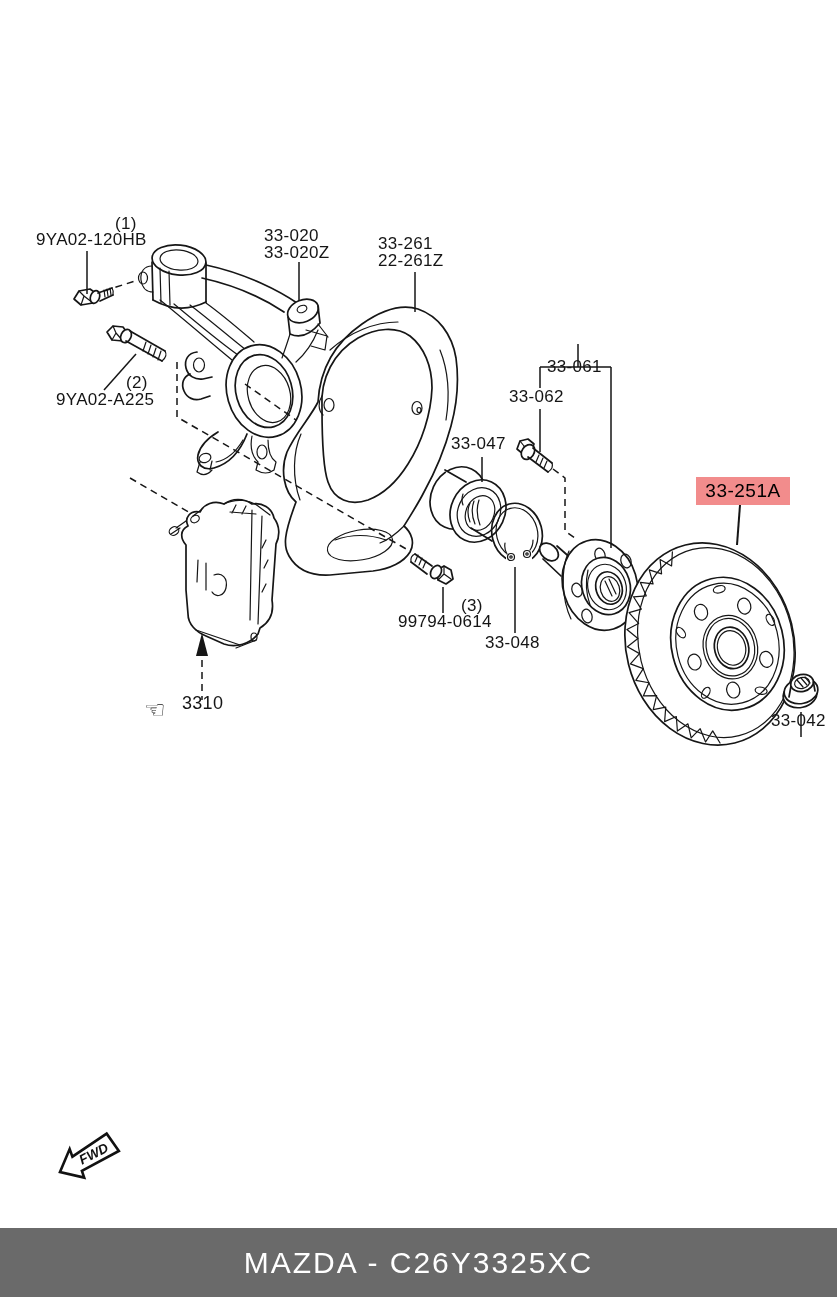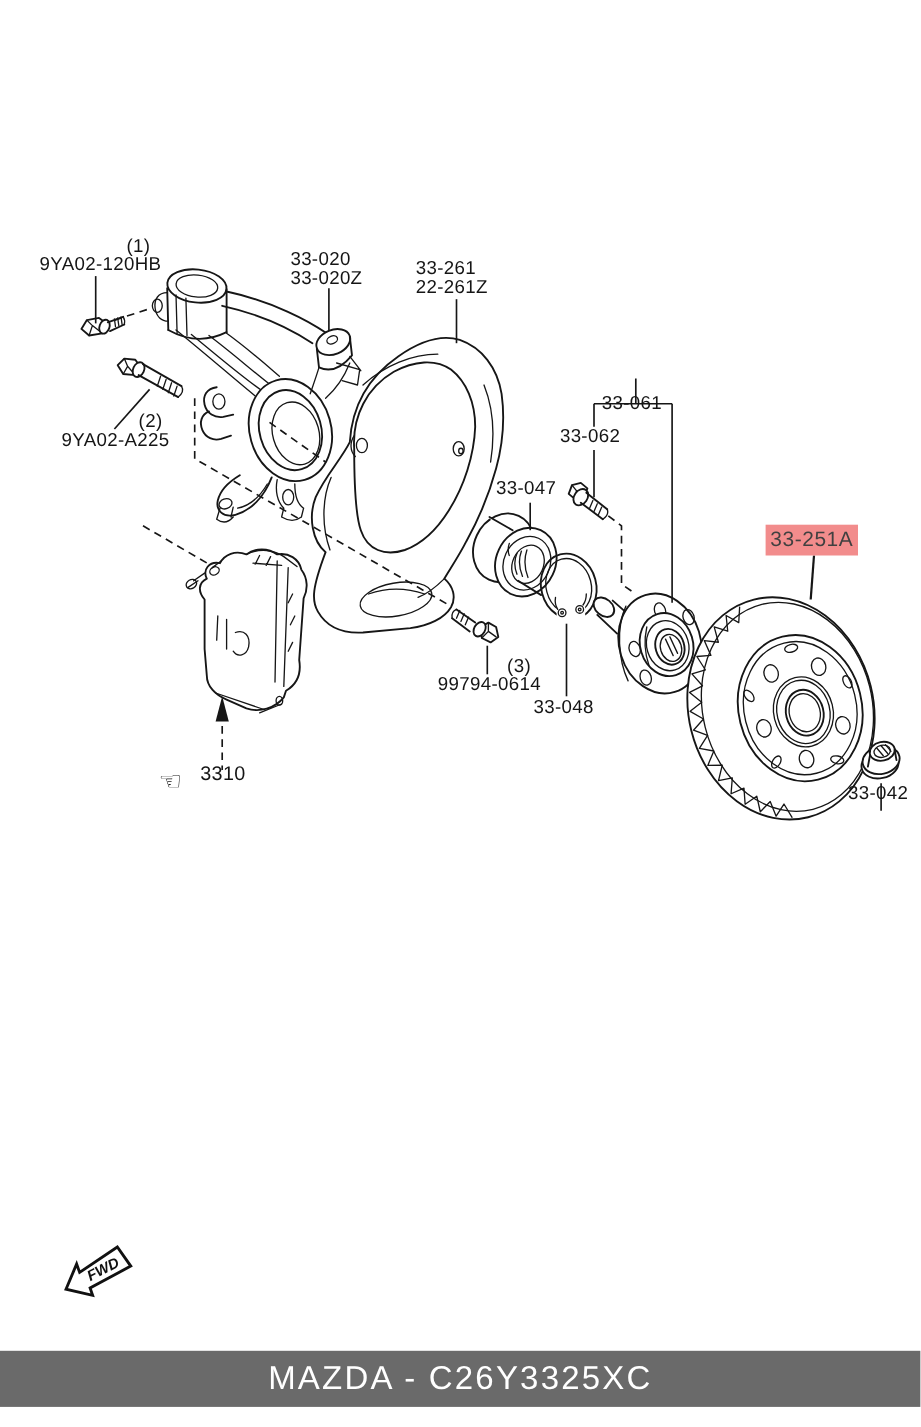--- a/index.html
+++ b/index.html
@@ -3,24 +3,24 @@
 <meta charset="utf-8">
 <style>
   html,body{margin:0;padding:0;background:#fff;}
   .page{position:relative;width:837px;height:1297px;background:#ffffff;overflow:hidden;
         font-family:"Liberation Sans",sans-serif;color:#151515;}
   .art{position:absolute;left:0;top:0;}
   .lbl{position:absolute;font-size:17px;line-height:1.05;color:#151515;white-space:nowrap;
        letter-spacing:0.3px;}
   .lbl.big{font-size:18px;}
   .hand{position:absolute;font-size:24px;color:#151515;font-family:"DejaVu Sans",sans-serif;}
-  .hl{position:absolute;left:696px;top:477px;width:84px;height:28px;background:#f28c8c;
-      display:flex;align-items:center;justify-content:center;font-size:19px;color:#404040;
+  .hl{position:absolute;left:696px;top:477px;width:94px;height:28px;background:#f28c8c;
+      display:flex;align-items:center;justify-content:center;font-size:19px;color:#000000;
       letter-spacing:0.5px;}
-  .footer{position:absolute;left:0;top:1228px;width:837px;height:51px;background:#6a6a6a;
+  .footer{position:absolute;left:0;top:1228px;width:837px;height:69px;background:#6a6a6a;
           display:flex;align-items:center;justify-content:center;gap:55px;}
   .footer span{color:#ffffff;font-size:30px;letter-spacing:2px;white-space:nowrap;}
   svg .o{stroke:#161616;stroke-width:1.7;fill:none;stroke-linecap:round;stroke-linejoin:round;}
   svg .t{stroke:#161616;stroke-width:1.2;fill:none;stroke-linecap:round;stroke-linejoin:round;}
   svg .w{stroke:#161616;stroke-width:1.7;fill:#ffffff;stroke-linejoin:round;}
   svg .wq{fill:#ffffff;stroke:none;}
   svg .d{stroke:#161616;stroke-width:1.5;fill:none;stroke-dasharray:7 5;}
   svg .ld{stroke:#161616;stroke-width:1.5;fill:none;}
 </style>
 </head>

